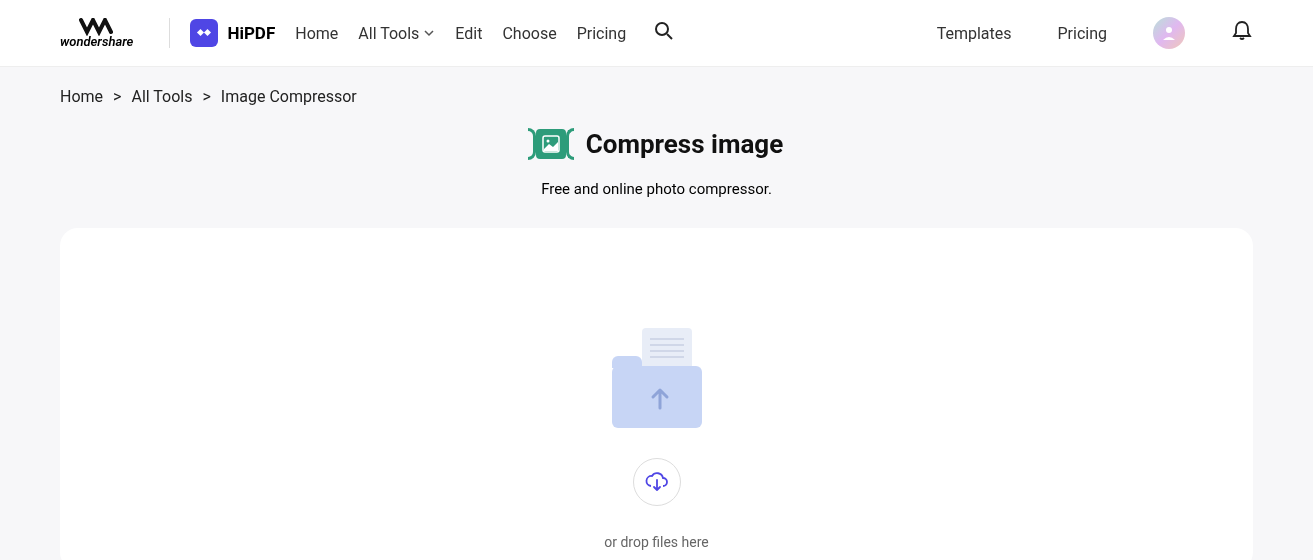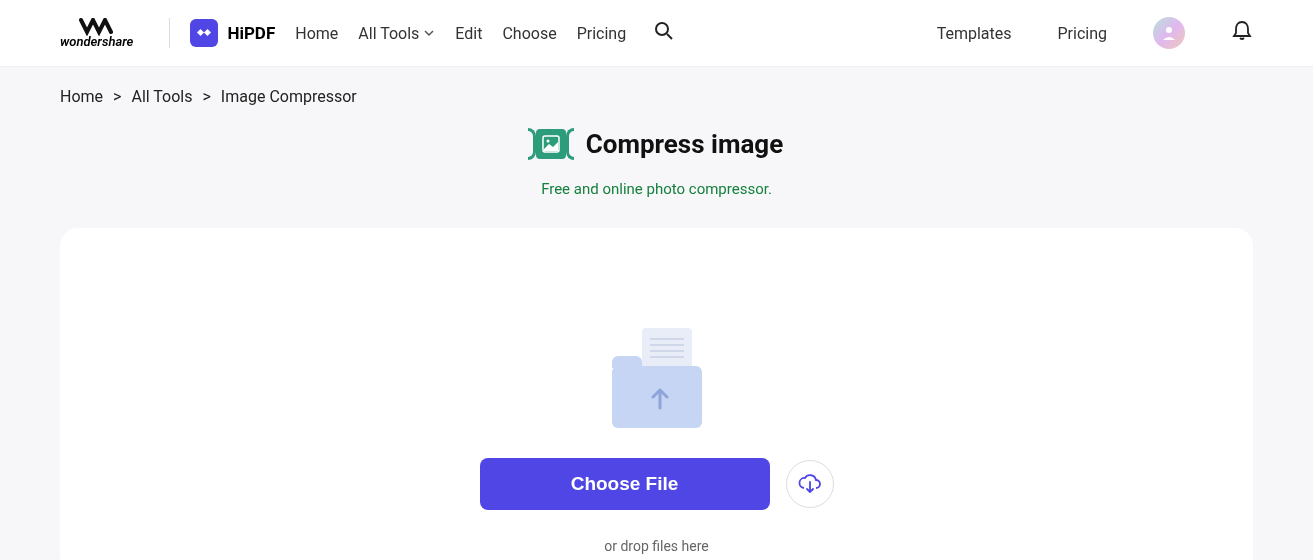--- a/index.html
+++ b/index.html
@@ -32,21 +32,21 @@
     
     
     .title-wrap { text-align: center; margin-top: 10px; }
     .title-row { display: flex; align-items: center; justify-content: center; gap: 14px; }
     .title-icon { width: 42px; height: 36px; display: flex; align-items: center; justify-content: center; position: relative; }
     .title-icon-box { width: 30px; height: 30px; background: #2d9c7a; border-radius: 4px; display: flex; align-items: center; justify-content: center; }
     .title-icon-arc { position: absolute; width: 8px; height: 32px; border: 3px solid #2d9c7a; border-right: none; border-radius: 8px 0 0 8px; }
     .title-icon-arc.left { left: -2px; transform: scaleX(-1); }
     .title-icon-arc.right { right: -2px; }
     .page-title { font-size: 26px; font-weight: 700; color: #111; }
-    .subtitle { font-size: 15px; color: #15803d; margin-top: 18px; }
+    .subtitle { font-size: 15px; color: #000000; margin-top: 18px; }
     
     
     .card { background: #fff; border-radius: 18px; margin: 30px 60px 0; padding: 40px 0 20px; text-align: center; min-height: 330px; }
     .upload-illus { width: 100px; height: 100px; margin: 60px auto 30px; position: relative; }
     .folder-back { position: absolute; width: 50px; height: 60px; background: #e8edf7; border-radius: 4px; top: 0; left: 35px; }
     .folder-back::before { content:""; position:absolute; top:10px; left:8px; width:34px; height:2px; background:#d0d7e8; box-shadow: 0 6px 0 #d0d7e8, 0 12px 0 #d0d7e8, 0 18px 0 #d0d7e8; }
     .folder-front { position: absolute; width: 90px; height: 62px; background: #c7d5f5; border-radius: 6px; bottom: 0; left: 5px; }
     .folder-tab { position: absolute; width: 30px; height: 12px; background: #c7d5f5; border-radius: 6px 6px 0 0; bottom: 60px; left: 5px; }
     .folder-arrow { position: absolute; bottom: 18px; left: 42px; }
     
@@ -141,21 +141,20 @@
 <div class="card">
   <div class="upload-illus">
     <div class="folder-back"></div>
     <div class="folder-tab"></div>
     <div class="folder-front"></div>
     <svg class="folder-arrow" width="22" height="26" viewBox="0 0 22 26">
         <path d="M11 24 L11 6 M4 13 L11 6 L18 13" stroke="#8fa4d8" stroke-width="3" fill="none" stroke-linecap="round" stroke-linejoin="round"></path>
       </svg>
   </div>
   <div class="action-row">
-    <button class="choose-btn">Choose File</button>
     <button class="cloud-btn">
       <svg width="24" height="24" viewBox="0 0 24 24">
           <path d="M6 16 A5 5 0 0 1 7 6 A6 6 0 0 1 18 8 A4 4 0 0 1 18 16" stroke="#4F46E5" stroke-width="1.8" fill="none"></path>
           <path d="M12 10 L12 20 M9 17 L12 20 L15 17" stroke="#4F46E5" stroke-width="1.8" fill="none" stroke-linecap="round" stroke-linejoin="round"></path>
         </svg>
     </button>
   </div>
   <p class="drop-text">or drop files here</p>
 </div>
 

